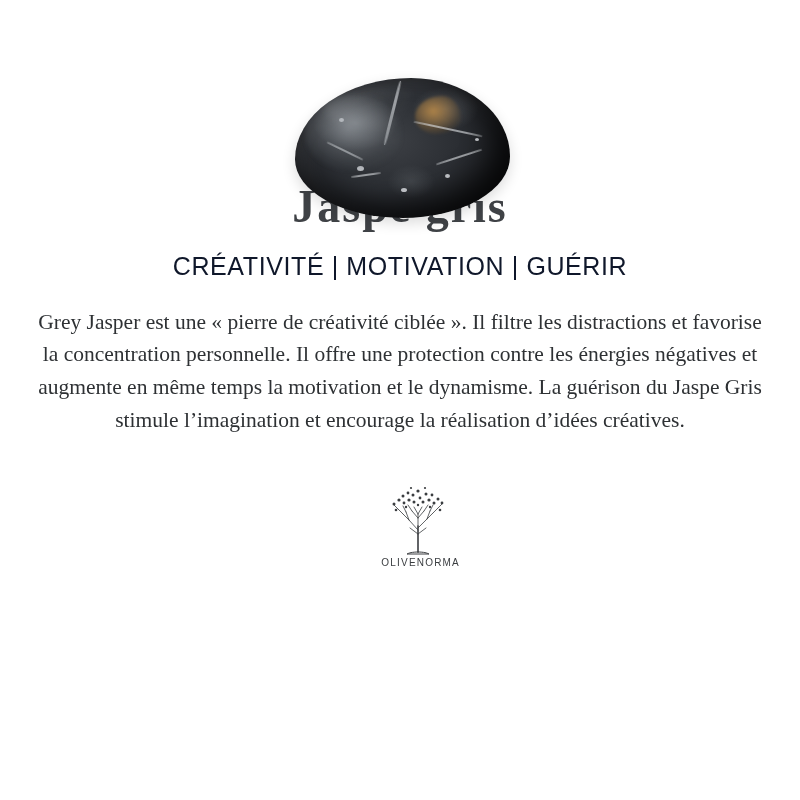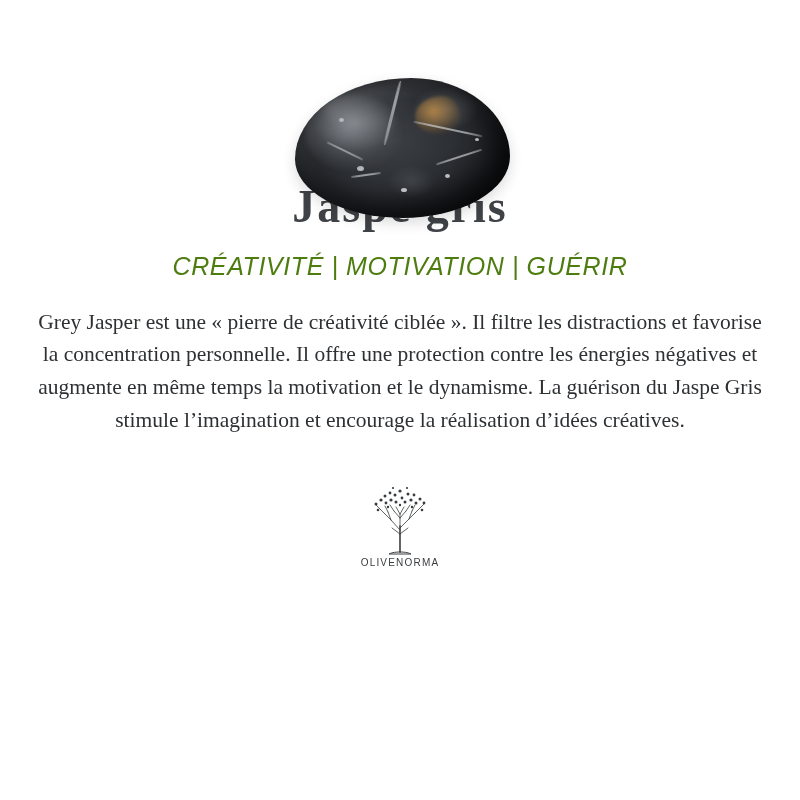--- a/index.html
+++ b/index.html
@@ -116,46 +116,45 @@
     font-size: 46px;
     color: #3f4246;
     letter-spacing: 2px;
     margin: 0;
     line-height: 1;
     text-align: center;
   }
   .subtitle {
     font-family: "Liberation Sans", sans-serif;
     font-size: 25px;
-    color: #4d7c0f;
+    color: #0f172a;
     letter-spacing: 0.6px;
     margin-top: 22px;
     text-align: center;
     font-weight: 400;
-    font-style: italic;
   }
   .body-text {
     font-family: "Liberation Serif", serif;
     font-size: 21.5px;
     color: #2e3134;
     line-height: 1.52;
     text-align: center;
     width: 740px;
     margin-top: 25px;
   }
 
   
   .logo {
     margin-top: 24px;
     width: 120px;
     height: 96px;
     position: relative;
     display: flex;
     flex-direction: column;
-    align-items: center;
+    align-items: flex-end;
   }
   .logo-name {
     font-family: "Liberation Sans", sans-serif;
     font-size: 10px;
     letter-spacing: 1.2px;
     color: #3a3d40;
     margin-top: 1px;
   }
 </style>
 </head>

